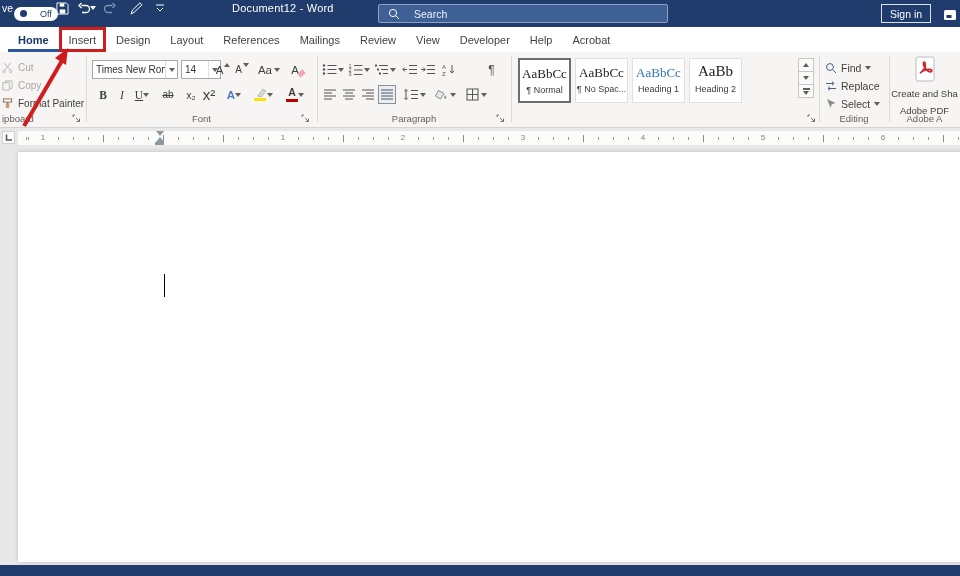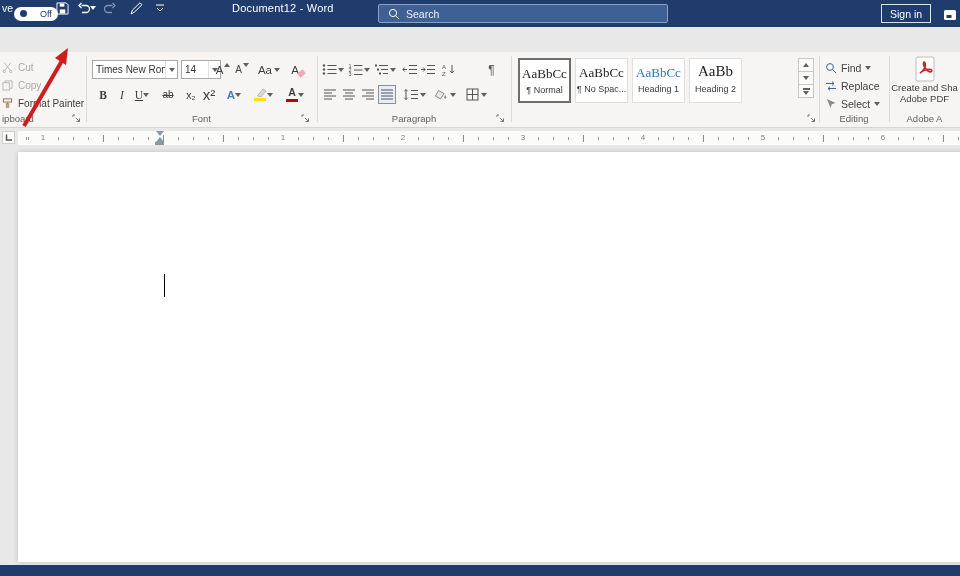--- a/index.html
+++ b/index.html
@@ -9,21 +9,21 @@
   
   .titlebar{position:absolute;left:0;top:0;width:100%;height:27px;background:#1f3c6d;color:#fff}
   .tb-abs{position:absolute;top:0;height:16px;display:flex;align-items:center}
   .as-prefix{left:2px;font-size:10.5px}
   .as-pill{left:14px;top:6.5px;height:14px;background:#fff;border-radius:8px;color:#1f3c6d;
            font-size:9px;display:flex;align-items:center;gap:13px;padding:0 6px;position:absolute}
   .knob{width:7px;height:7px;border-radius:50%;background:#1f3c6d}
   .tb-ico{width:20px;justify-content:center;cursor:pointer}
   .doc-title{left:232px;font-size:11px;letter-spacing:.2px}
   .searchbox{left:378px;top:4px;height:19px;width:290px;background:#3e6095;border:1px solid #8aa0c4;
-             border-radius:2px;display:flex;align-items:center;gap:6px;padding:0 9px;position:absolute;cursor:text}
+             border-radius:2px;display:flex;align-items:center;gap:14px;padding:0 9px;position:absolute;cursor:text}
   .searchbox span{font-size:10.5px;color:#eef2f8}
   .signin{left:881px;top:4px;height:19px;border:1px solid #dbe2ee;font-size:10.5px;display:flex;
           align-items:center;padding:0 8px;position:absolute;cursor:pointer}
   .winico{left:943px;top:7px;position:absolute;cursor:pointer}
 
   
   .tabsrow{position:absolute;top:27px;left:0;width:100%;height:25px;background:#fff;display:flex;
            align-items:stretch;padding-left:8px}
   .tab{font-size:11px;color:#424242;padding:0 10px;display:flex;align-items:center;cursor:pointer;white-space:nowrap}
   .tab.active{color:#17376b;font-weight:700;box-shadow:inset 0 -3px 0 #2b579a}
@@ -73,21 +73,21 @@
   .sbtn{position:absolute;left:287px;width:16px;height:14px;border:1px solid #c9c7c5;background:#fbfbfa;
         display:flex;flex-direction:column;align-items:center;justify-content:center;cursor:pointer}
   .morel{display:block;width:7px;height:2px;background:#5f5f5f;margin-bottom:1px}
 
   
   .erow{position:absolute;left:6px;height:17px;display:flex;align-items:center;gap:4px;font-size:10.5px;
         color:#3f3f3f;cursor:pointer;white-space:nowrap}
 
   
   .adobe-btn{position:absolute;left:2px;top:4px;width:67px;height:62px;display:flex;flex-direction:column;
-             align-items:center;gap:0;font-size:9.5px;color:#3f3f3f;text-align:center;line-height:1.15;cursor:pointer}
+             align-items:center;gap:6px;font-size:9.5px;color:#3f3f3f;text-align:center;line-height:1.15;cursor:pointer}
 
   
   .rulerstrip{position:absolute;top:129px;left:0;width:100%;height:20px;background:#e8e8e8}
   .tabsel{position:absolute;left:2px;top:2px;width:13px;height:13px;background:#fbfbfa;border:1px solid #cfcfcf;
           display:flex;align-items:center;justify-content:center;cursor:pointer}
   .ruler{position:absolute;left:18px;top:2px;right:-20px;height:14px;background:#fbfbfa}
   .ticks-minor{position:absolute;left:0;right:0;top:6px;height:3px;
     background-image:repeating-linear-gradient(to right,#9a9a9a 0 1px,transparent 1px 15px);background-position-x:10px}
   .ticks-major{position:absolute;left:0;right:0;top:4px;height:7px;
     background-image:repeating-linear-gradient(to right,#8a8a8a 0 1px,transparent 1px 60px);background-position-x:25px}
@@ -166,20 +166,33 @@
     <div class="signin">Sign in</div>
 
     <div class="winico">
       <svg width="14" height="12" viewBox="0 0 14 12">
         <rect x="1" y="1" width="12" height="10" rx="1.5" fill="#fff"></rect>
         <rect x="3.5" y="6" width="5" height="3" fill="#1f3c6d"></rect>
       </svg>
     </div>
   </div>
 
+  <div class="tabsrow">
+    <div class="tab active">Home</div>
+    <div class="tab annotated">Insert</div>
+    <div class="tab">Design</div>
+    <div class="tab">Layout</div>
+    <div class="tab">References</div>
+    <div class="tab">Mailings</div>
+    <div class="tab">Review</div>
+    <div class="tab">View</div>
+    <div class="tab">Developer</div>
+    <div class="tab">Help</div>
+    <div class="tab">Acrobat</div>
+  </div>
 
   <div class="ribbon">
     <div class="vsep" style="left:86px"></div>
     <div class="vsep" style="left:317px"></div>
     <div class="vsep" style="left:511px"></div>
     <div class="vsep" style="left:819px"></div>
     <div class="vsep" style="left:889px"></div>
 
     <div class="grp" style="left:0;width:86px">
       <div class="cb-btn dis" style="top:6px">

